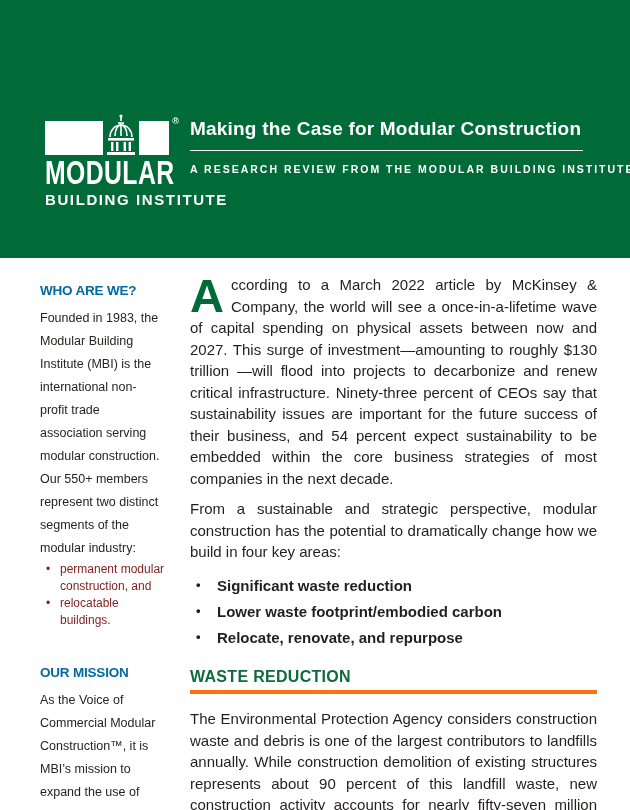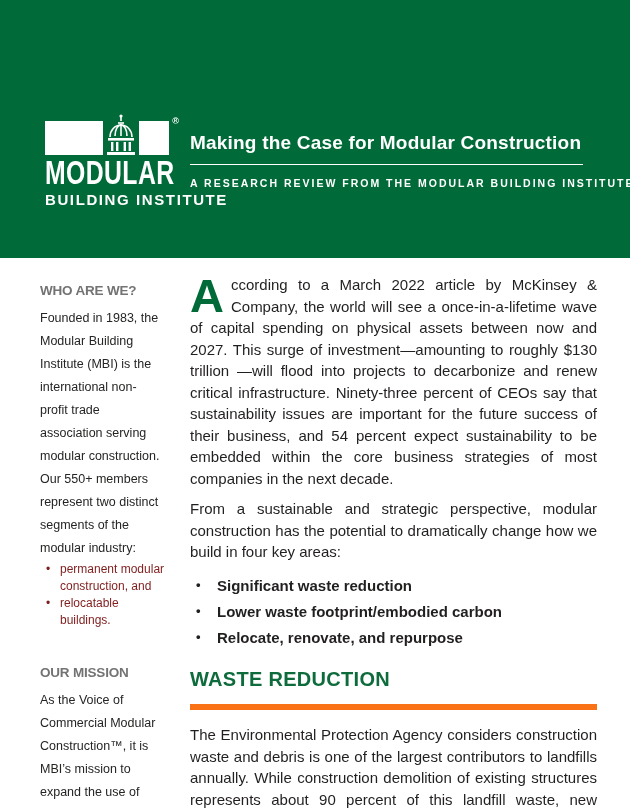--- a/index.html
+++ b/index.html
@@ -42,40 +42,40 @@
     margin-top:4px;
     font-size:15px;font-weight:bold;letter-spacing:1.6px;
     white-space:nowrap;
   }
   .title-block{position:absolute;left:190px;top:112px;width:410px;}
   .doc-title{
     margin:0;font-size:44px;font-weight:bold;letter-spacing:2px;
     line-height:1;white-space:nowrap;
   }
   .doc-subtitle{
-    margin:20px 0 0 0;font-size:19px;font-weight:bold;letter-spacing:.2px;
+    margin:6px 0 0 0;font-size:19px;font-weight:bold;letter-spacing:.2px;
   }
   .header-divider{
     margin-top:10px;width:393px;height:0;
     border-top:1.5px solid #ffffff;
   }
   .doc-tagline{
     margin-top:12px;font-size:10.5px;font-weight:bold;letter-spacing:2px;
     white-space:nowrap;
   }
   
   .body-area{
     display:flex;
     padding:0 33px 0 40px;
     color:#221F1F;
   }
   .sidebar{width:125px;flex:none;}
   .side-heading{
     margin:25px 0 0 0;
-    font-size:13.5px;font-weight:bold;color:#737373;
+    font-size:13.5px;font-weight:bold;color:#0369a1;
     letter-spacing:-.2px;
   }
   .side-text{
     margin:9px 1px 0 0;
     font-size:12.5px;line-height:23px;color:#262524;
   }
   .side-list{
     list-style:none;margin:1px 0 0 0;padding:0;
     font-size:12px;line-height:17px;color:#7f1d1d;
   }
@@ -99,24 +99,24 @@
   .main-list{
     list-style:none;margin:12px 0 0 0;padding:0;
     font-size:15px;line-height:21.5px;
   }
   .main-list li{position:relative;padding-left:27px;margin-bottom:4.5px;font-weight:bold;}
   .main-list li::before{
     content:"\2022";position:absolute;left:6px;top:-1px;font-size:13px;
   }
   .section-heading{
     margin:20px 0 14px 0;
-    font-size:20px;font-weight:bold;color:#0E6B3C;
+    font-size:16px;font-weight:bold;color:#0E6B3C;
     letter-spacing:.3px;
-    border-bottom:6px solid #f97316;
-    padding-bottom:13px;
+    border-bottom:4px solid #f97316;
+    padding-bottom:4px;
   }
 </style>
 </head>
 <body>
 
 <div class="page">
 
   <div class="header">
 
     <div class="logo">

